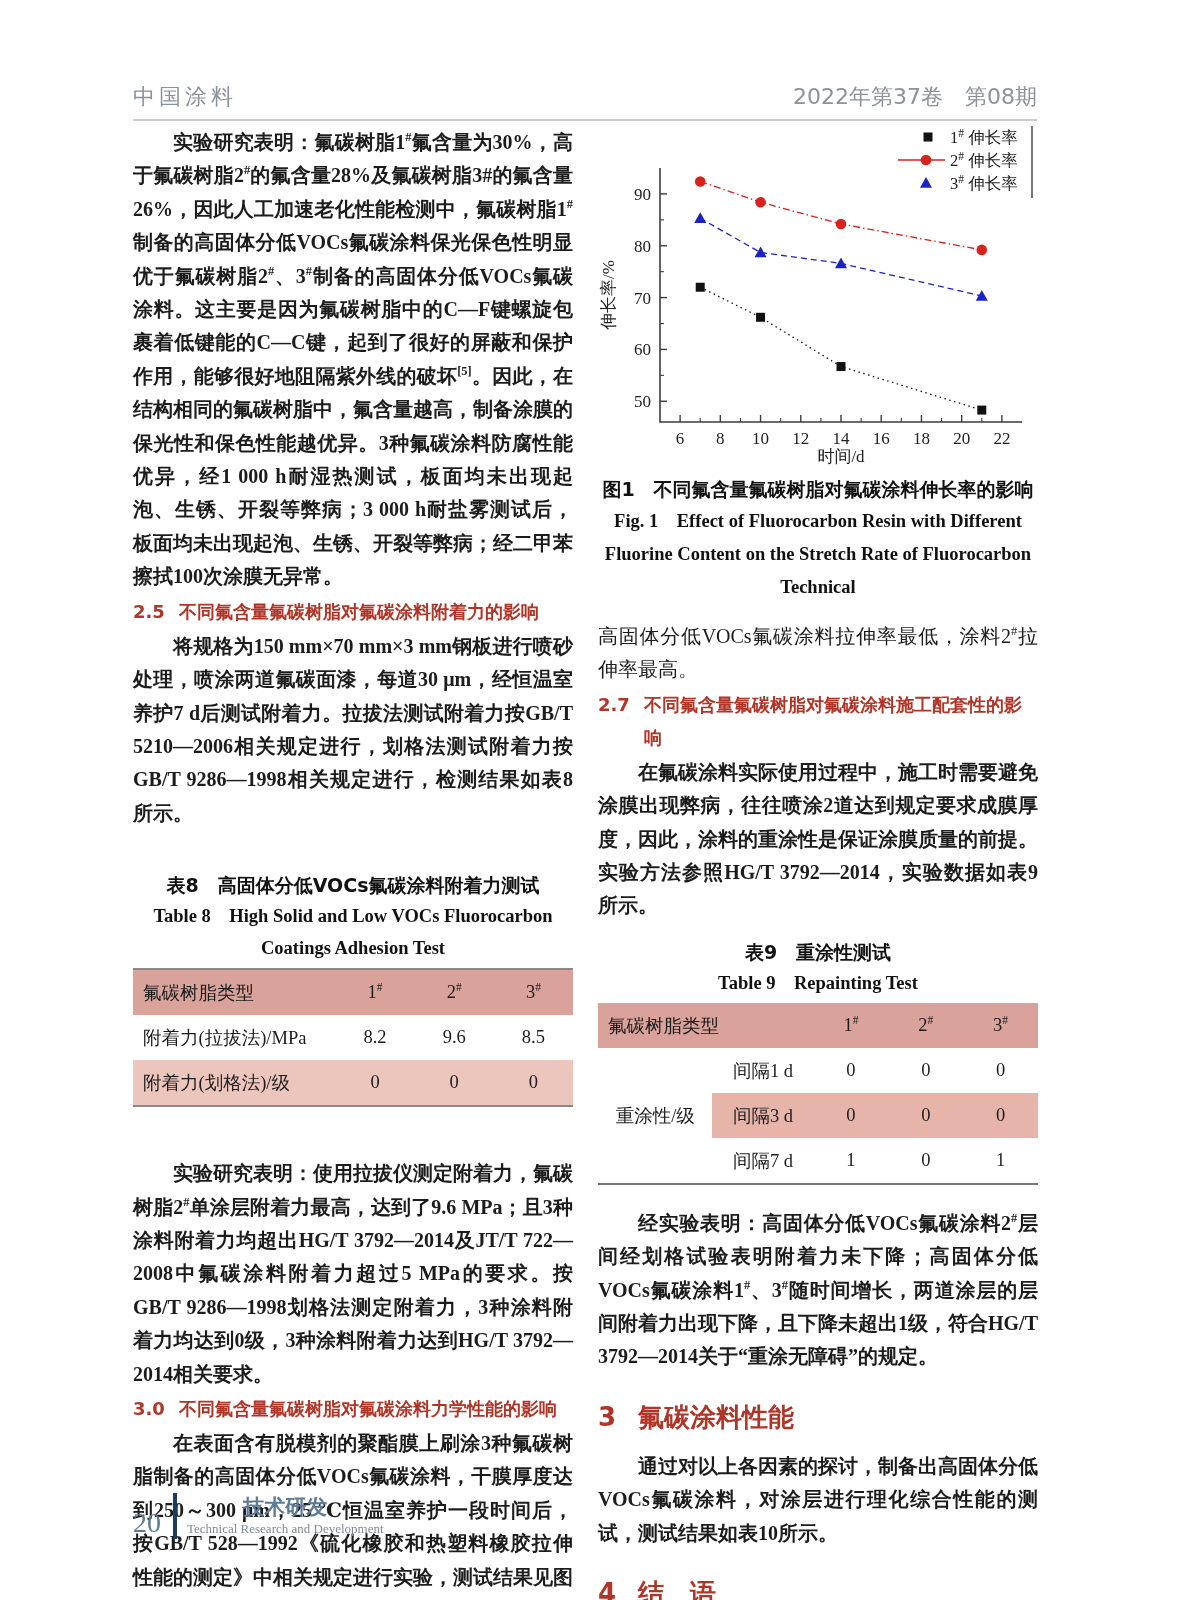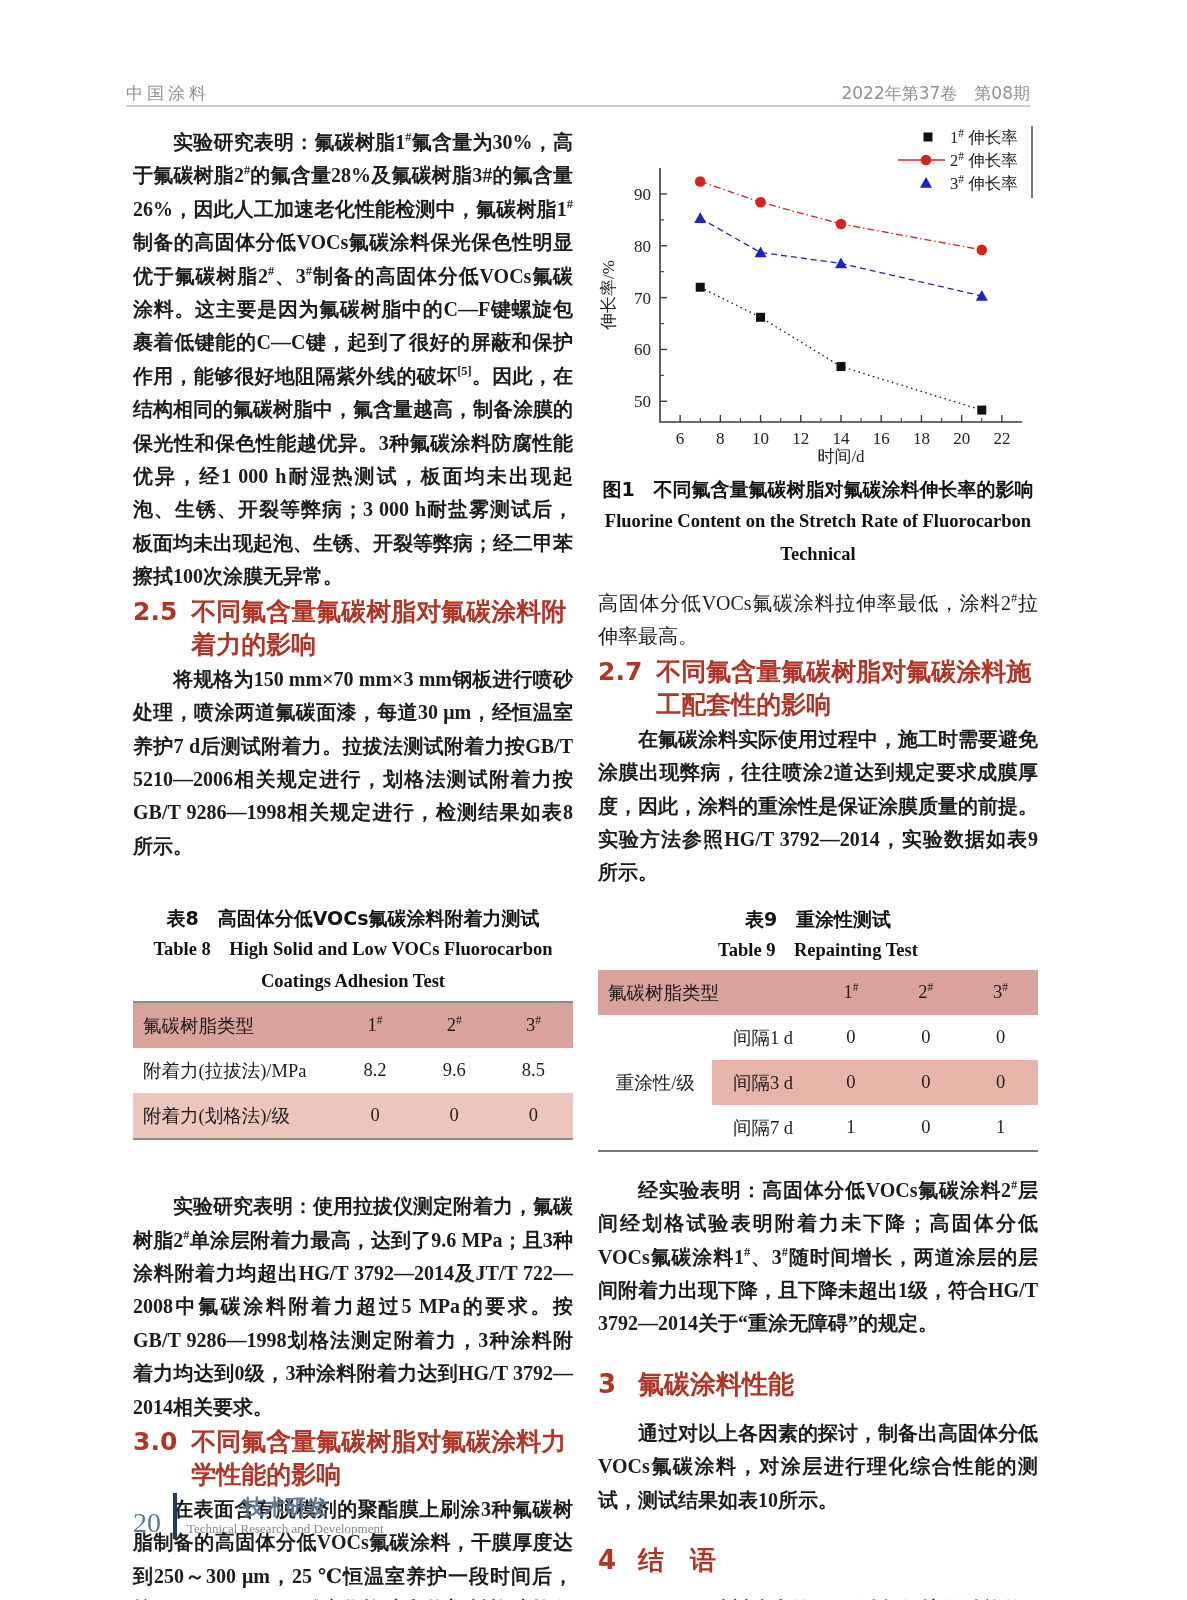--- a/index.html
+++ b/index.html
@@ -11,37 +11,37 @@
     --footer-bar:#1d3b5e;
     --body-ink:#1c1c1c;
     --header-gray:#8b9299;
   }
   *{box-sizing:border-box;margin:0;padding:0;}
   html,body{background:#ffffff;}
   .page{position:relative;width:1187px;height:1600px;background:#fff;overflow:hidden;
         font-family:"Liberation Serif","DejaVu Serif",serif;color:var(--body-ink);}
 
   
-  .pghead{position:absolute;left:126px;top:82px;width:904px;display:flex;justify-content:space-between;
-          align-items:flex-end;border-bottom:2px solid #c9cdd0;
-          font-family:"DejaVu Sans","Liberation Sans",sans-serif;font-size:17px;color:var(--header-gray);}
+  .pghead{position:absolute;left:133px;top:82px;width:904px;display:flex;justify-content:space-between;
+          align-items:flex-end;padding-bottom:7px;border-bottom:2px solid #c9cdd0;
+          font-family:"DejaVu Sans","Liberation Sans",sans-serif;font-size:22px;color:var(--header-gray);}
   .pghead .jname{letter-spacing:4px;}
 
   
   .col{position:absolute;width:440px;}
   .col-left{left:133px;top:126px;}
   .col-right{left:598px;top:120px;}
 
   p.body{font-size:20px;line-height:33.4px;text-align:justify;color:var(--body-ink);}
   p.indent{text-indent:2em;font-weight:bold;}
   sup{font-size:0.62em;vertical-align:super;line-height:0;}
 
   
   .h2{display:flex;gap:14px;font-family:"DejaVu Sans","Liberation Sans",sans-serif;
-      font-weight:bold;color:var(--heading-red);font-size:25px;line-height:33px;margin:1px 0 2px 0;}
+      font-weight:bold;color:var(--heading-red);font-size:18px;line-height:33px;margin:1px 0 2px 0;}
   .h2 .h2num{flex:0 0 auto;}
   
   .h1{display:flex;gap:22px;font-family:"DejaVu Sans","Liberation Sans",sans-serif;
       font-weight:bold;color:var(--heading-red);font-size:26px;line-height:34px;margin:26px 0 16px 0;}
 
   
   .tablewrap{width:100%;}
   .tcap-cn{font-family:"DejaVu Sans","Liberation Sans",sans-serif;font-weight:bold;
            font-size:19px;text-align:center;line-height:30px;color:#111;}
   .tcap-en{font-weight:bold;font-size:18.5px;text-align:center;line-height:32px;color:#111;}
@@ -205,20 +205,21 @@
             <rect x="325.5" y="12.5" width="9" height="9" fill="#111111"></rect>
             <text x="352" y="23" font-size="16.5" font-family="Liberation Serif, DejaVu Serif, serif" fill="#222"><tspan>1</tspan><tspan baseline-shift="super" font-size="70%">#</tspan><tspan> 伸长率</tspan></text>
             <line x1="300" y1="40" x2="347" y2="40" stroke="#d8231d" stroke-width="1.4"></line>
             <circle cx="328" cy="40" r="5.3" fill="#d8231d"></circle>
             <text x="352" y="46" font-size="16.5" font-family="Liberation Serif, DejaVu Serif, serif" fill="#222"><tspan>2</tspan><tspan baseline-shift="super" font-size="70%">#</tspan><tspan> 伸长率</tspan></text>
             <polygon points="328,57 322,67.8 334,67.8" fill="#1d22c4"></polygon>
             <text x="352" y="69" font-size="16.5" font-family="Liberation Serif, DejaVu Serif, serif" fill="#222"><tspan>3</tspan><tspan baseline-shift="super" font-size="70%">#</tspan><tspan> 伸长率</tspan></text>
           </svg></div>
       <figcaption>
         <div class="fcap-cn">图1　不同氟含量氟碳树脂对氟碳涂料伸长率的影响</div>
+        <div class="fcap-en">Fig. 1　Effect of Fluorocarbon Resin with Different</div>
         <div class="fcap-en">Fluorine Content on the Stretch Rate of Fluorocarbon</div>
         <div class="fcap-en">Technical</div>
       </figcaption>
     </figure>
 
     <p class="body mt-p6">高固体分低VOCs氟碳涂料拉伸率最低，涂料2<sup>#</sup>拉伸率最高。</p>
 
     <div class="h2">
       <span class="h2num">2.7</span>
       <span class="h2title">不同氟含量氟碳树脂对氟碳涂料施工配套性的影响</span>

